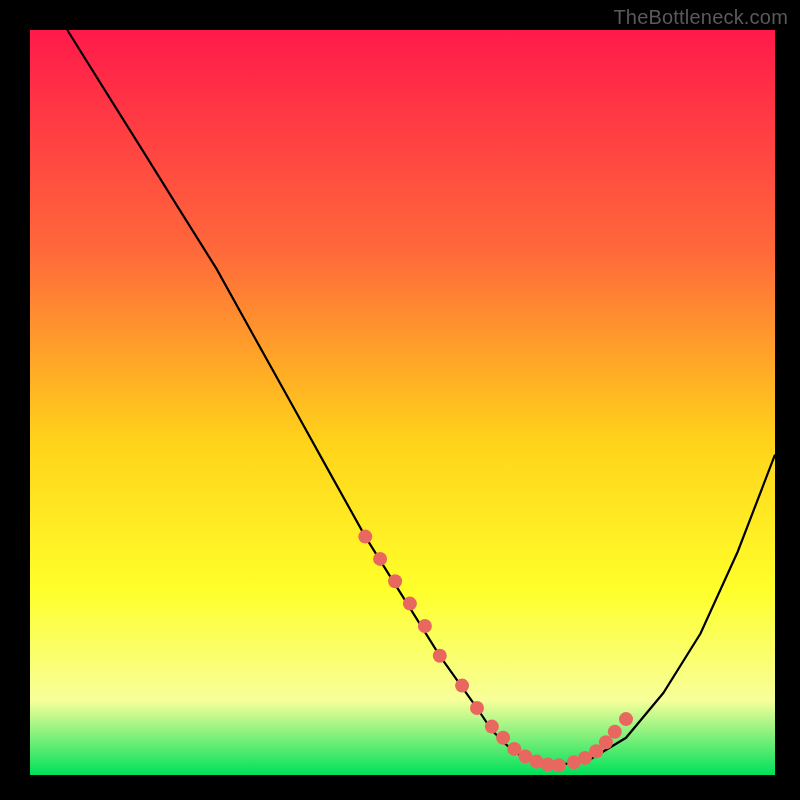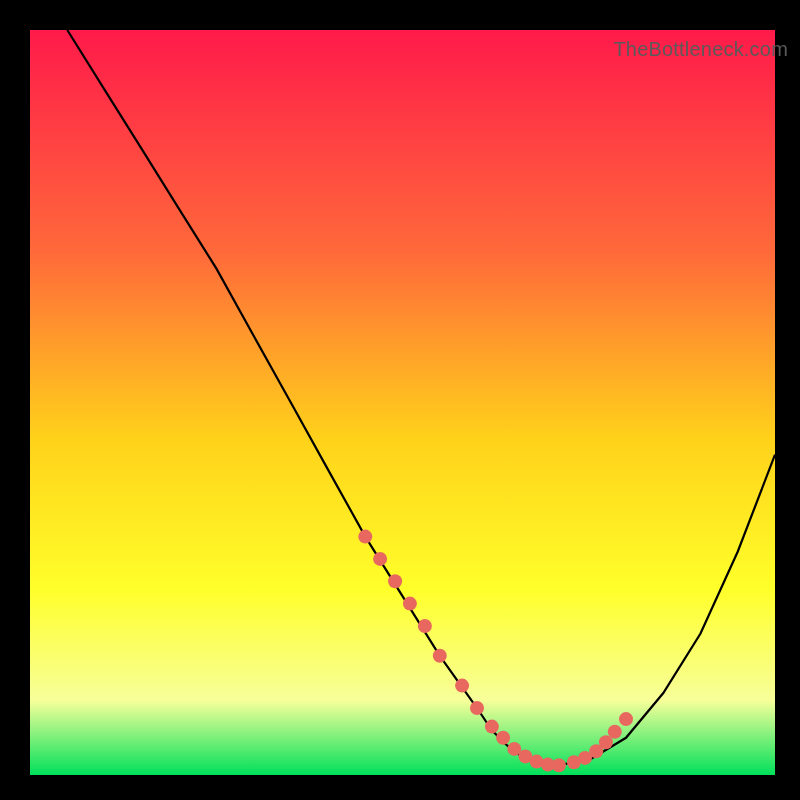--- a/index.html
+++ b/index.html
@@ -19,21 +19,20 @@
   }
   .watermark {
     position: absolute;
     top: 6px;
     right: 12px;
     color: #5a5a5a;
     font-size: 20px;
     font-weight: 500;
     letter-spacing: 0.2px;
     user-select: none;
-    margin-top: 32px;
   }
   svg {
     display: block;
   }
 </style>
 </head>
 <body>
 
 <div class="frame">
   <div class="watermark">TheBottleneck.com</div>

